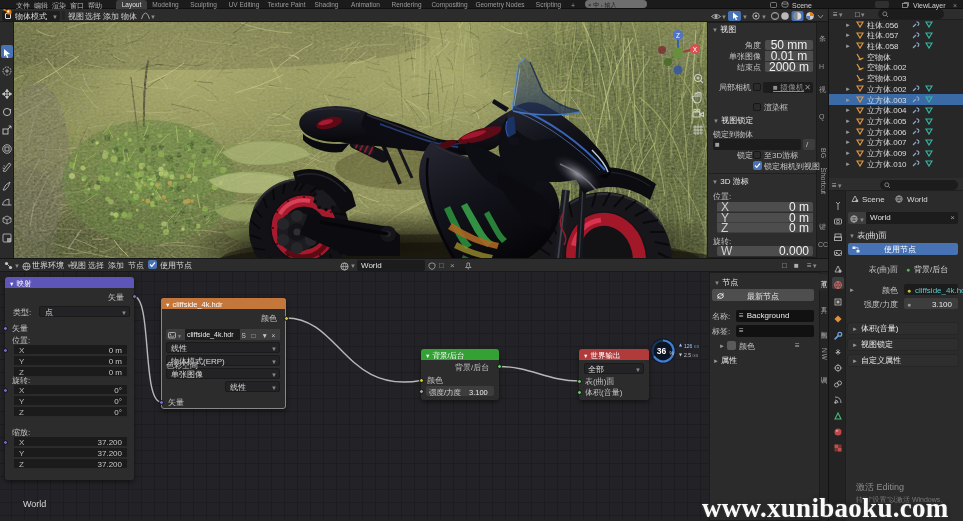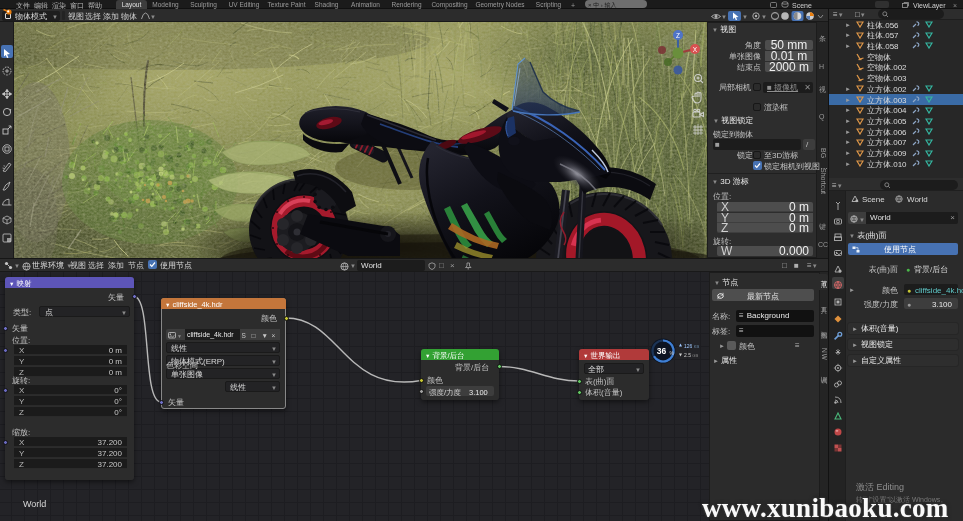--- a/index.html
+++ b/index.html
@@ -2286,21 +2286,21 @@
 <div class="t" style="left:818px;top:240px;font-size:7px;color:#9a9a9a;">CC</div>
 <div class="t tw" style="left:712px;top:25px;"><span class="arr">▼</span> 视图</div>
 <div class="t" style="left:737px;top:41px;text-align:right;width:24px;">角度</div>
 <div class="fld" style="left:765px;top:40px;width:48px;height:10px;text-align:center;">50 mm</div>
 <div class="t" style="left:721px;top:52px;width:40px;text-align:right;">单张图像</div>
 <div class="fld" style="left:765px;top:51px;width:48px;height:10px;text-align:center;border-radius:0;">0.01 m</div>
 <div class="t" style="left:729px;top:63px;width:32px;text-align:right;">结束点</div>
 <div class="fld" style="left:765px;top:62px;width:48px;height:10px;text-align:center;border-radius:0 0 2px 2px;">2000 m</div>
 <div class="t" style="left:719px;top:83px;">局部相机</div>
 <div class="cb" style="left:753px;top:83px;"></div>
-<div class="dk" style="left:763px;top:82px;width:50px;height:11px;"><span style="margin-left:4px;color:#8f8f8f;text-decoration:underline;">■ 摄像机</span><span style="position:absolute;right:2px;color:#8f8f8f;">✕</span></div>
+<div class="dk" style="left:763px;top:82px;width:50px;height:11px;"><span style="margin-left:10px;color:#8f8f8f;text-decoration:underline;">■ 摄像机</span><span style="position:absolute;right:2px;color:#8f8f8f;">✕</span></div>
 <div class="cb" style="left:753px;top:103px;"></div>
 <div class="t" style="left:764px;top:103px;">渲染框</div>
 <div class="t tw" style="left:713px;top:116px;"><span class="arr">▼</span> 视图锁定</div>
 <div class="t" style="left:713px;top:130px;">锁定到物体</div>
 <div class="dk" style="left:713px;top:139px;width:88px;height:11px;"><span style="margin-left:2px;color:#9f9f9f;">■</span></div>
 <div class="dk" style="left:803px;top:139px;width:12px;height:11px;background:#3d3d3d;"><span style="margin-left:3px;color:#c8c8c8;">/</span></div>
 <div class="t" style="left:737px;top:151px;">锁定</div>
 <div class="cb" style="left:753px;top:151px;"></div>
 <div class="t" style="left:764px;top:151px;">至3D游标</div>
 <div class="cbc" style="left:753px;top:161px;">

